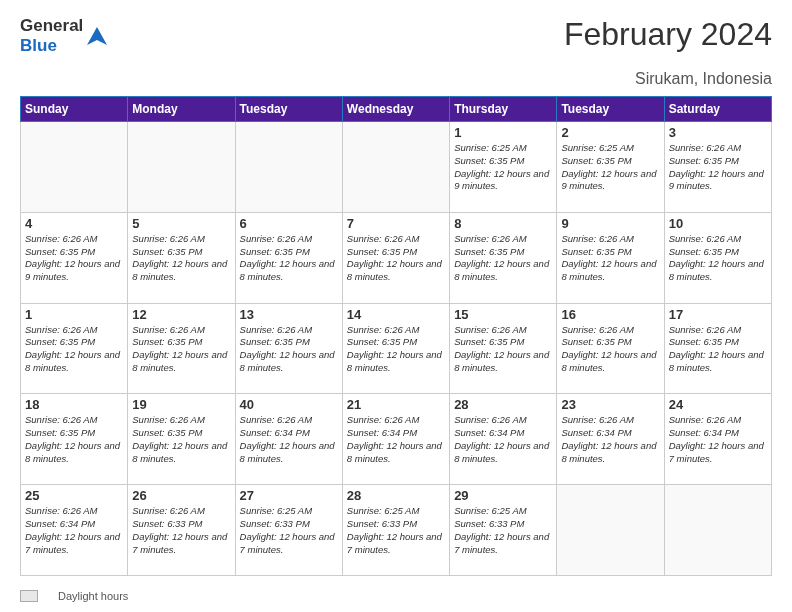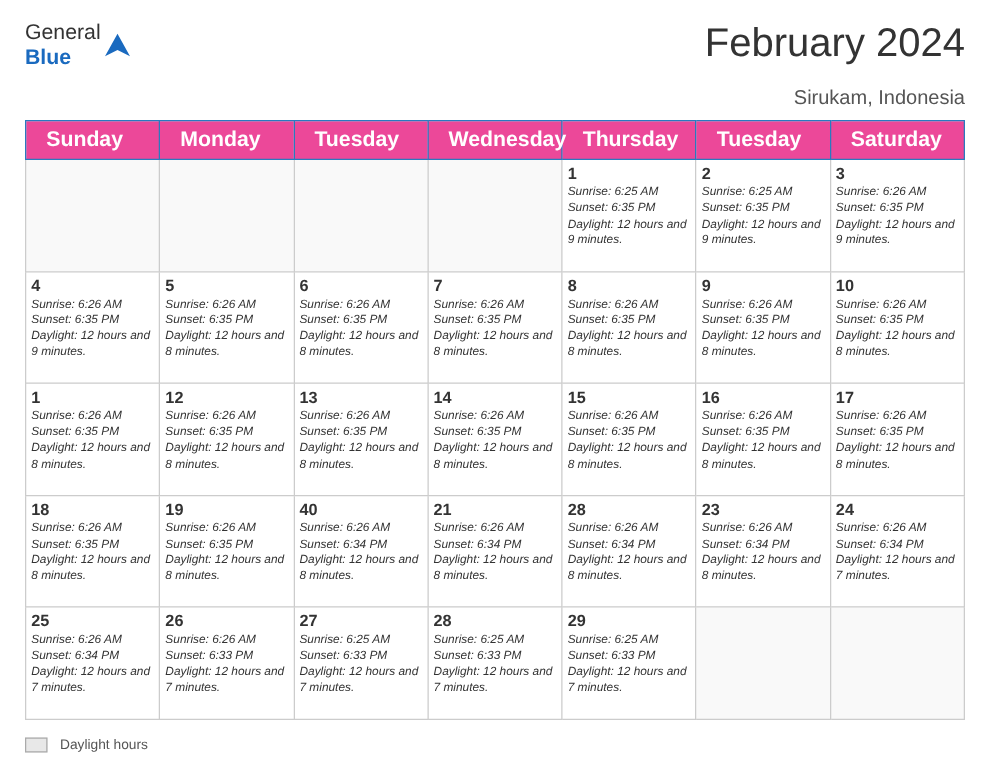--- a/index.html
+++ b/index.html
@@ -43,25 +43,25 @@
       margin-top: 17px;
     }
     .calendar {
       flex: 1;
       border: 1px solid #ccc;
       border-collapse: collapse;
       width: 100%;
       table-layout: fixed;
     }
     .calendar th {
-      background: #ec4899;
+      background: #4c1d95;
       color: #fff;
-      font-size: 17px;
+      font-size: 12px;
       font-weight: bold;
-      padding: 5px 16px;
+      padding: 5px 4px;
       border: 1px solid #2a7abf;
       text-align: left;
     }
     .calendar td {
       border: 1px solid #ccc;
       vertical-align: top;
       padding: 3px 4px;
       font-size: 10px;
       color: #333;
       width: calc(100% / 7);
@@ -78,21 +78,21 @@
     }
     .day-info {
       font-size: 9.5px;
       color: #333;
       line-height: 1.35;
       font-style: italic;
     }
     .footer {
       display: flex;
       align-items: center;
-      gap: 10px;
+      gap: 20px;
       margin-top: 14px;
       font-size: 11px;
       color: #555;
     }
     .footer-swatch {
       display: inline-block;
       width: 18px;
       height: 12px;
       background: #e8e8e8;
       border: 1px solid #aaa;
@@ -115,21 +115,21 @@
     }
   </style>
 </head>
 <body>
 
 <div class="page">
   <div class="header">
     <div class="logo-wrap">
       <div class="logo-row">
         <div class="logo-stacked">
-          <span style="font-size:17px;font-weight:normal;color:#333;line-height:1.15;">General</span>
+          <span style="font-size:17px;font-weight:bold;color:#333;line-height:1.15;">General</span>
           <span style="font-size:17px;font-weight:bold;color:#1a6abf;line-height:1.15;">Blue</span>
         </div>
         <svg class="arrow-icon" viewBox="0 0 22 22">
           <polygon points="2,20 12,2 22,20 12,15" fill="#1a6abf"></polygon>
         </svg>
       </div>
     </div>
     <div class="title-area">
       <div class="month-title">February 2024</div>
       <div class="location-title">Sirukam, Indonesia</div>

